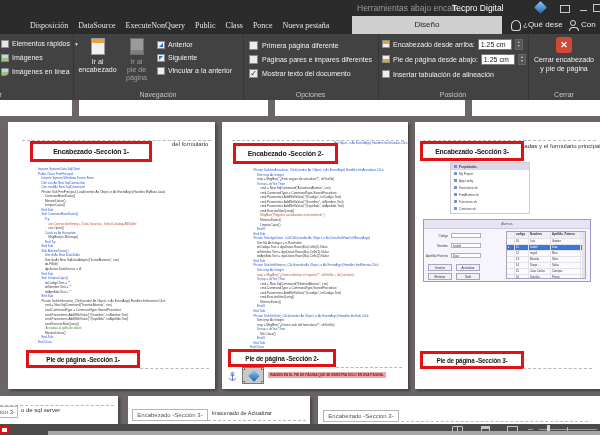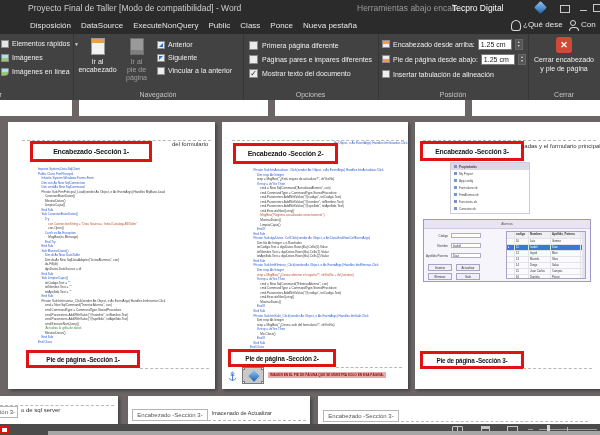--- a/index.html
+++ b/index.html
@@ -14,21 +14,21 @@
   .logo-diamond{position:absolute;left:536px;top:3px;width:9px;height:9px;transform:rotate(45deg);
        background:linear-gradient(135deg,#8ec8f2,#1f5fae);border-radius:1px;}
   .winbtn{position:absolute;top:4px;width:14px;height:9px;color:#c9c9c9;text-align:center;}
   .wb-box{left:558px;}.wb-box i{display:inline-block;width:8px;height:6px;border:1px solid #c9c9c9;margin-top:1px;}
   .wb-min{left:576px;}.wb-min i{display:inline-block;width:7px;height:0;border-top:1px solid #c9c9c9;margin-bottom:1px;}
   .wb-res{left:590px;}.wb-res i{display:inline-block;width:6px;height:6px;border:1px solid #c9c9c9;}
 
   
   #tabrow{position:absolute;top:16px;left:0;width:600px;height:18px;background:#2b2b2b;color:#e6e6e6;font-size:8px;}
   #tablist{position:absolute;left:30px;top:0;height:18px;display:flex;gap:10px;align-items:center;white-space:nowrap;}
-  #tablist .tab{cursor:default;}
+  #tablist .tab{cursor:default;font-family:Liberation Serif, serif;}
   .active-tab{position:absolute;left:352px;top:0;width:150px;height:18px;background:#cfcfcf;color:#262626;
        text-align:center;line-height:18px;font-size:8px;}
   .bulb{position:absolute;left:511px;top:4px;width:8px;height:9px;border:1px solid #d8d8d8;border-radius:50% 50% 30% 30%;}
   .tellme{position:absolute;left:523px;top:4px;color:#e6e6e6;white-space:nowrap;}
   .person{position:absolute;left:569px;top:4px;width:8px;height:9px;}
   .person b{display:block;width:4px;height:4px;border:1px solid #d8d8d8;border-radius:50%;margin:0 auto;}
   .person i{display:block;width:8px;height:3px;border:1px solid #d8d8d8;border-bottom:none;border-radius:4px 4px 0 0;margin-top:1px;}
   .share{position:absolute;left:581px;top:4px;white-space:nowrap;}
 
   
@@ -118,39 +118,39 @@
   .sb-track{position:absolute;left:539px;top:5px;width:58px;height:1px;background:#9a9a9a;}
   .sb-tick{position:absolute;left:567px;top:3px;width:1px;height:5px;background:#b5b5b5;}
   .sb-thumb{position:absolute;left:547px;top:1px;width:3px;height:9px;background:#d6d6d6;}
   .sb-scroll{position:absolute;left:48px;right:0;bottom:0;height:4px;background:#a6a6a6;}
   .sb-frag{position:absolute;left:0;top:2px;width:9px;height:8px;border:2px solid #d11;background:#fff;box-sizing:border-box;}
 </style>
 </head>
 <body>
 
 <div id="titlebar">
-  <span class="ttl">Proyecto Final de Taller [Modo de compatibilidad]  -  Word</span>
   <span class="ctx">Herramientas abajo encab...</span>
   <span class="acct">Tecpro Digital</span>
   <span class="logo-diamond"></span>
   <span class="winbtn wb-box"><i></i></span>
   <span class="winbtn wb-min"><i></i></span>
   <span class="winbtn wb-res"><i></i></span>
 </div>
 
 <div id="tabrow">
   <div id="tablist">
       <span class="tab">Disposición</span>
       <span class="tab">DataSource</span>
       <span class="tab">ExecuteNonQuery</span>
       <span class="tab">Public</span>
       <span class="tab">Class</span>
       <span class="tab">Ponce</span>
       <span class="tab">Nueva pestaña</span>
     </div>
+  <div class="active-tab">Diseño</div>
   <span class="bulb"></span>
   <span class="tellme">¿Qué dese</span>
   <span class="person">
       <b></b>
       <i></i>
     </span>
   <span class="share">Con</span>
 </div>
 
 <div id="ribbon">

